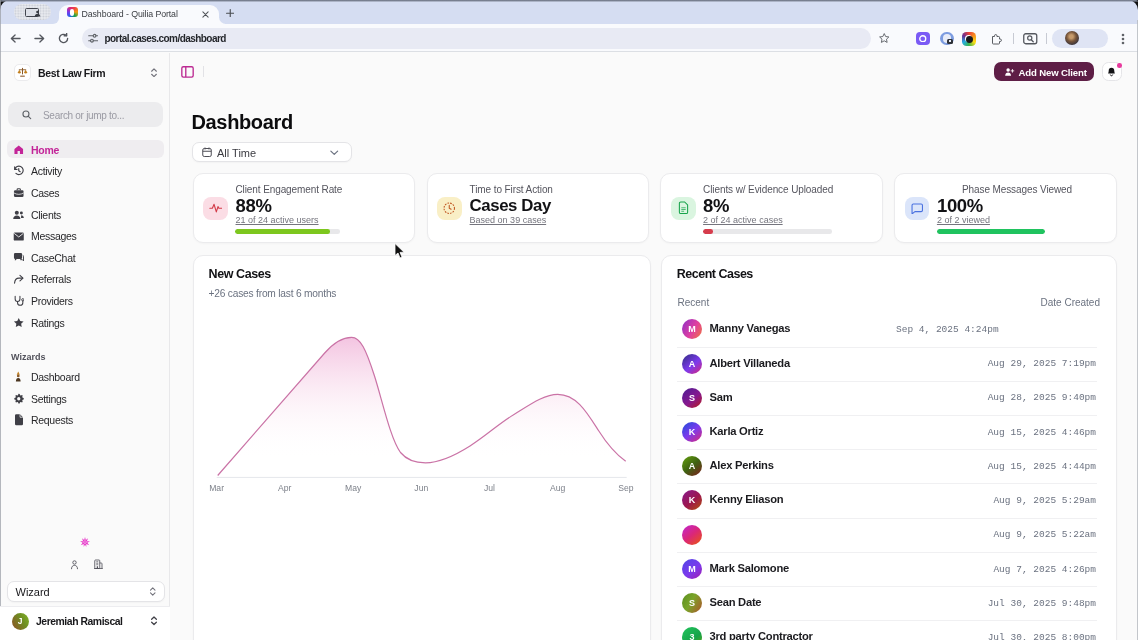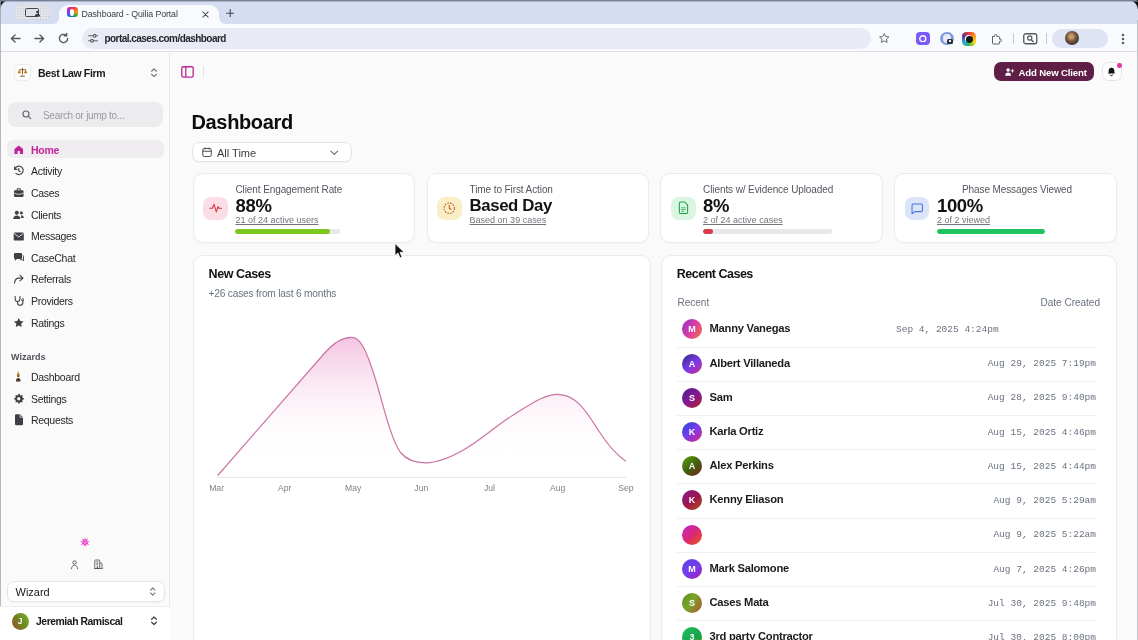--- a/index.html
+++ b/index.html
@@ -311,21 +311,21 @@
 <div class="cbar" style="left:235.2px; top:229.3px; width:105px;">
     <div class="cfill" style="width:90%; background:#7dc71e;"></div>
   </div>
 
 <div class="iconbox" style="left:437.3px; top:196.8px; background:#f9efc6;"></div>
 <svg class="abs" style="left:443.3px; top:202.3px;" width="12.5" height="12.5" viewBox="0 0 24 24">
   <circle cx="12" cy="12" r="10" fill="none" stroke="#c05621" stroke-width="2" stroke-dasharray="3.2 2.1"></circle>
   <path d="M12 6.5 V12 L15.5 14" stroke="#c05621" stroke-width="2" fill="none" stroke-linecap="round"></path>
 </svg>
 <div class="ctitle" style="left:469.6px; top:184.3px;">Time to First Action</div>
-<div class="cbig" style="left:469.6px; top:198.3px; font-size:16.8px; letter-spacing:-0.4px;">Based Day</div>
+<div class="cbig" style="left:469.6px; top:198.3px; font-size:16.8px; letter-spacing:-0.4px;">Cases Day</div>
 <div class="csub" style="left:469.6px; top:215.3px;">Based on 39 cases</div>
 
 <div class="iconbox" style="left:671.2px; top:196.8px; background:#daf5e0;"></div>
 <svg class="abs" style="left:677.7px; top:201.3px;" width="11" height="13.5" viewBox="0 0 20 24">
   <path d="M2.5 4 A2.5 2.5 0 0 1 5 1.5 H12 L17.5 7 V20 A2.5 2.5 0 0 1 15 22.5 H5 A2.5 2.5 0 0 1 2.5 20 Z" fill="none" stroke="#16a34a" stroke-width="1.9"></path>
   <path d="M6 12 H14 M6 15.2 H14 M6 18.4 H11" stroke="#16a34a" stroke-width="1.3"></path>
 </svg>
 <div class="ctitle" style="left:703.1px; top:184.3px;">Clients w/ Evidence Uploaded</div>
 <div class="cbig" style="left:703.1px; top:197.3px;">8%</div>
 <div class="csub" style="left:703.1px; top:215.3px;">2 of 24 active cases</div>
@@ -402,18 +402,18 @@
 <div class="rdate" style="left:896px; top:495.1px; width:200px; text-align:right;">Aug 9, 2025 5:29am</div>
 <div class="rsep" style="top:517.6px;"></div>
 <div class="ravatar" style="left:682px; top:524.6px; background:linear-gradient(140deg,#c026d3 0%,#db2777 50%,#ea580c 100%);"></div>
 <div class="rdate" style="left:896px; top:529.3px; width:200px; text-align:right;">Aug 9, 2025 5:22am</div>
 <div class="rsep" style="top:551.8px;"></div>
 <div class="ravatar" style="left:682px; top:558.8px; background:linear-gradient(140deg,#4f46e5 0%,#7c3aed 55%,#a21caf 100%);">M</div>
 <div class="rname" style="left:709.5px; top:561.8px;">Mark Salomone</div>
 <div class="rdate" style="left:896px; top:563.5px; width:200px; text-align:right;">Aug 7, 2025 4:26pm</div>
 <div class="rsep" style="top:586.0px;"></div>
 <div class="ravatar" style="left:682px; top:593.1px; background:linear-gradient(120deg,#5a8f1f 0%,#7aa42a 45%,#b0532a 100%);">S</div>
-<div class="rname" style="left:709.5px; top:596.1px;">Cases Mata</div>
+<div class="rname" style="left:709.5px; top:596.1px;">Sean Date</div>
 <div class="rdate" style="left:896px; top:597.8px; width:200px; text-align:right;">Jul 30, 2025 9:48pm</div>
 <div class="rsep" style="top:620.3px;"></div>
 <div class="ravatar" style="left:682px; top:627.3px; background:linear-gradient(140deg,#22c55e 0%,#16a34a 60%,#65a30d 100%);">3</div>
 <div class="rname" style="left:709.5px; top:630.3px;">3rd party Contractor</div>
 <div class="rdate" style="left:896px; top:632.0px; width:200px; text-align:right;">Jul 30, 2025 8:00pm</div>
 
 </body></html>

